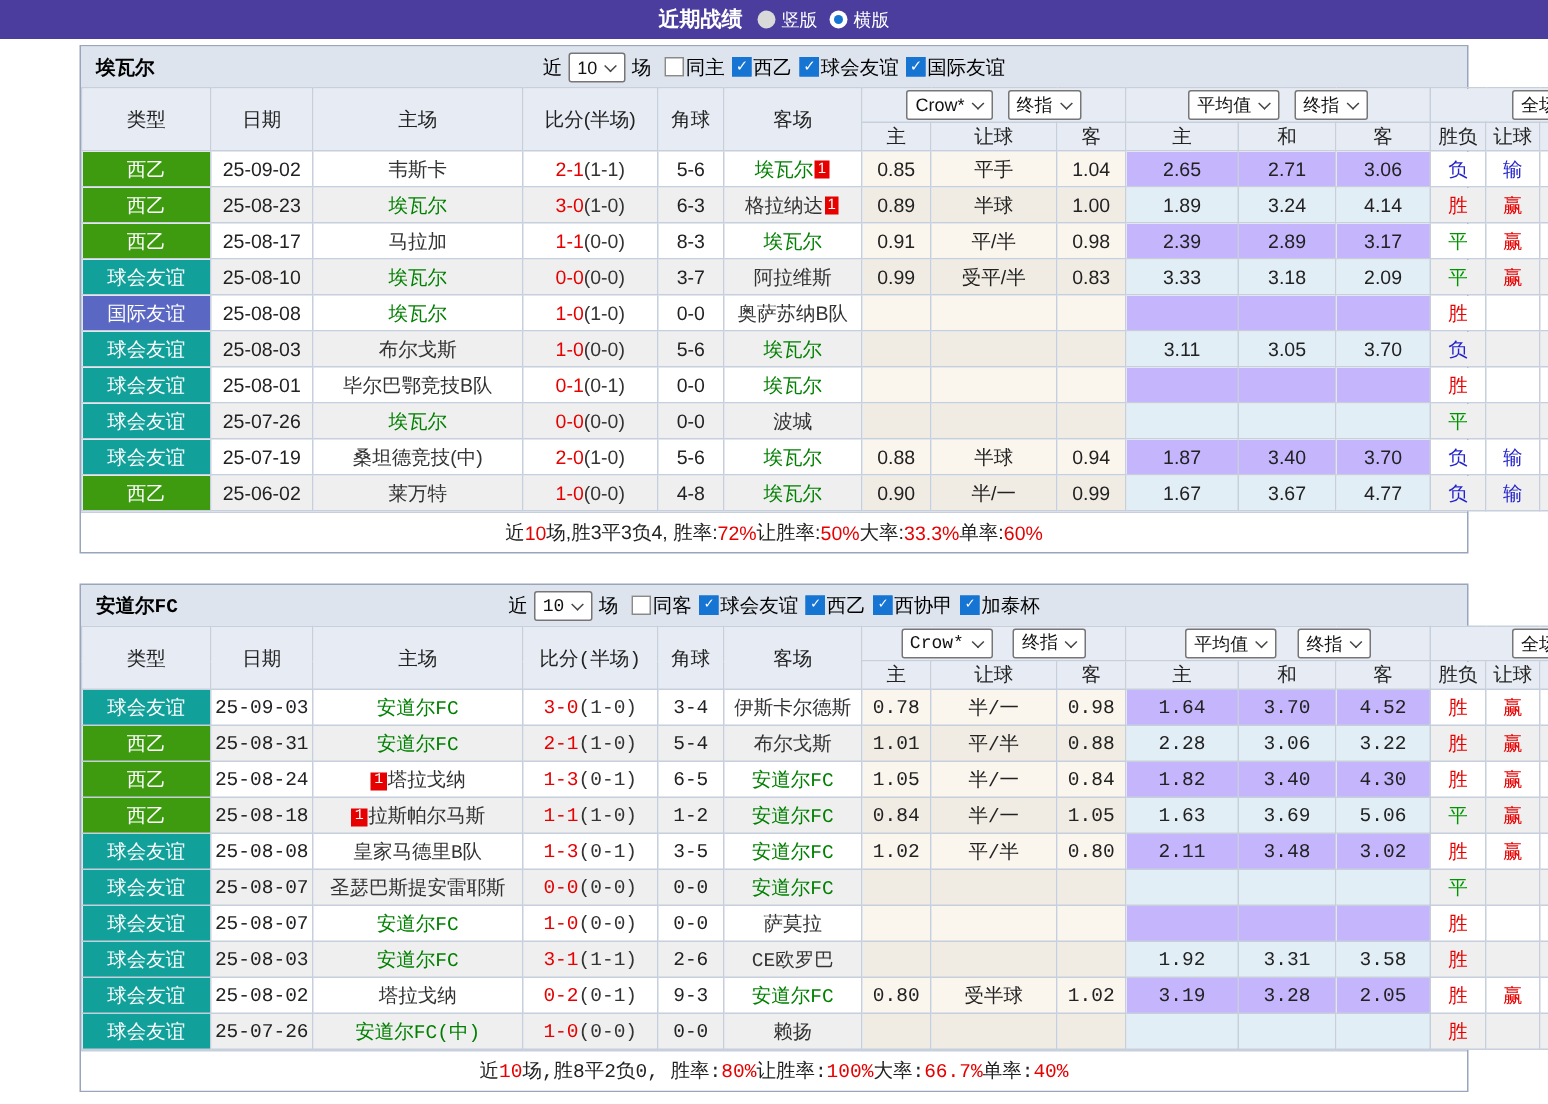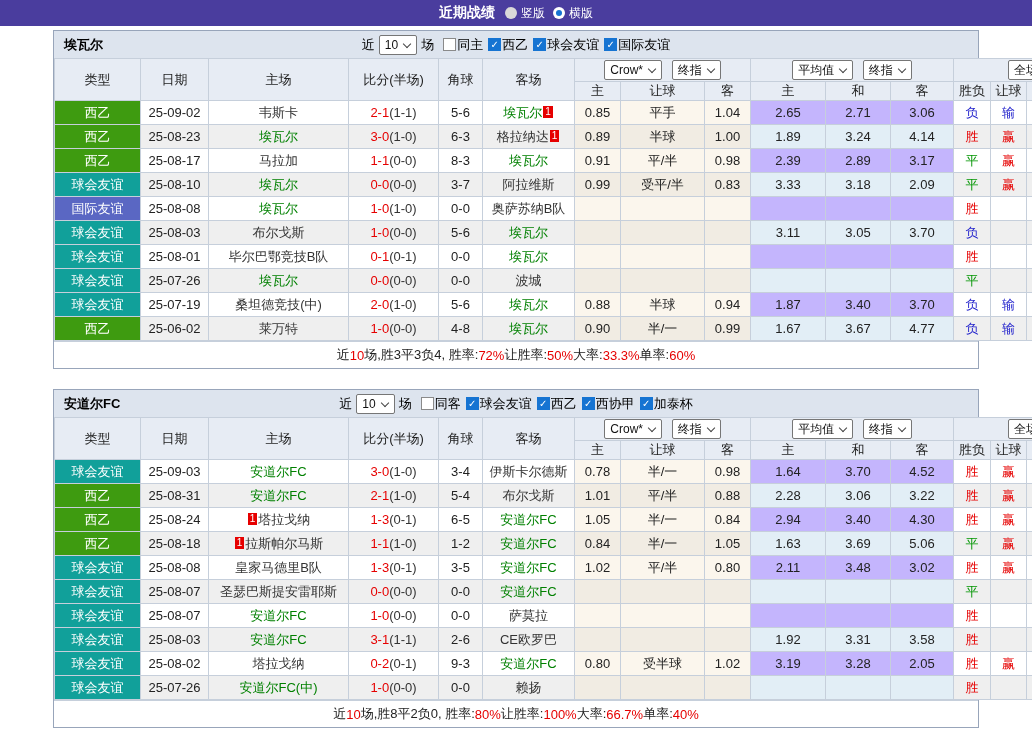--- a/index.html
+++ b/index.html
@@ -11,21 +11,21 @@
   
   .topbar { height:26px; background:#4a3d9e; display:flex; align-items:center; justify-content:center; gap:10px; }
   .tb-title { color:#fff; font-weight:bold; font-size:14px; }
   .radio-group { display:inline-flex; align-items:center; gap:8px; }
   .radio-item { display:inline-flex; align-items:center; gap:4px; color:#fff; font-size:12px; cursor:pointer; }
   .radio { width:12px; height:12px; border-radius:50%; background:#d9d9d9; display:inline-block; position:relative; }
   .radio.on { background:#fff; }
   .radio.on::after { content:''; position:absolute; left:3px; top:3px; width:6px; height:6px; border-radius:50%; background:#1674d2; }
   
   .section { width:926px; margin:4px auto 0 auto; border:1px solid #98a5ba; }
-  .section + .section { margin-top:20px; }
+  .section + .section { margin-top:20px;font-family:Liberation Mono, monospace; }
   .sec-head { height:27px; background:#dde4ee; position:relative; display:flex; align-items:center; }
   .team { position:absolute; left:10px; font-weight:bold; color:#000; }
   .filters { margin:0 auto; display:inline-flex; align-items:center; gap:4px; font-size:13px; color:#000; }
   .filter-list { display:inline-flex; align-items:center; }
   .filter { display:inline-flex; align-items:center; margin-left:5px; cursor:pointer; }
   .cb { width:13px; height:13px; border:1px solid #8a8a8a; background:#fff; display:inline-flex; align-items:center; justify-content:center; font-size:10px; line-height:11px; color:#fff; }
   .cb.on { background:#1674d2; border-color:#1674d2; }
   .fl { margin-left:1px; }
   
   .sel { display:inline-flex; align-items:center; background:#fff; border:1px solid #767676; border-radius:2px; height:20px; padding:0 5px; font-size:12px; color:#111; cursor:pointer; white-space:nowrap; }
@@ -492,21 +492,21 @@
         <tr>
           <td class="type" style="background: rgb(62, 155, 16);">西乙</td>
           <td>25-08-24</td>
           <td><span class="rank">1</span><span class="tname">塔拉戈纳</span></td>
           <td><span class="score-main">1-3</span><span class="score-half">(0-1)</span></td>
           <td>6-5</td>
           <td><span class="tname focal">安道尔FC</span></td>
           <td class="c1">1.05</td>
           <td class="c1">半/一</td>
           <td class="c1">0.84</td>
-          <td class="c2">2.94</td>
+          <td class="c2">1.82</td>
           <td class="c2">3.40</td>
           <td class="c2">4.30</td>
           <td><span class="t-r" style="color: rgb(230, 0, 0);">胜</span></td>
           <td><span class="t-r" style="color: rgb(230, 0, 0);">赢</span></td>
           <td><span class="t-r" style="color: rgb(230, 0, 0);">大</span></td>
         </tr>
         <tr>
           <td class="type" style="background: rgb(62, 155, 16);">西乙</td>
           <td>25-08-18</td>
           <td><span class="rank">1</span><span class="tname">拉斯帕尔马斯</span></td>

